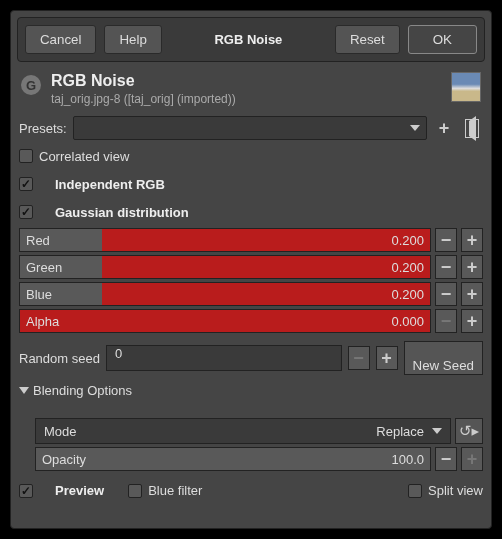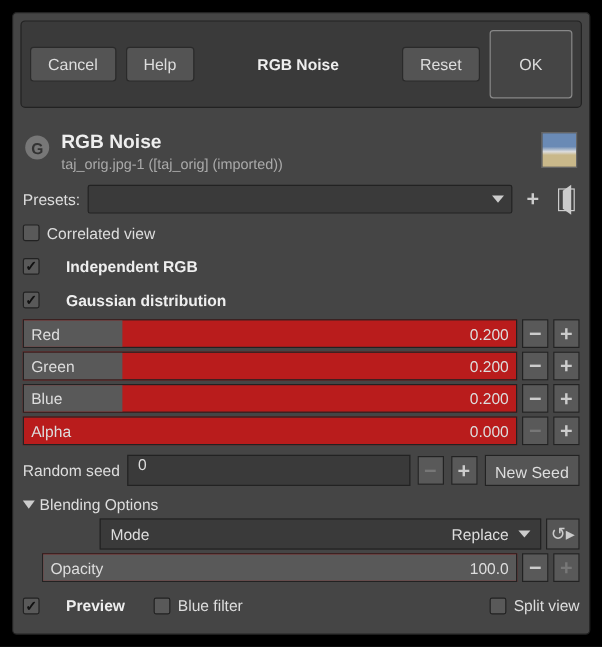--- a/index.html
+++ b/index.html
@@ -1,21 +1,21 @@
 <!DOCTYPE html>
 <html><head>
 <meta charset="utf-8">
 <style>
 * { box-sizing: border-box; margin: 0; padding: 0; }
 body { background: #000; font-family: sans-serif; font-size: 13px; color: #ddd; width: 502px; height: 539px; padding: 10px; }
 .dialog { background: #454545; border: 1px solid #222; border-radius: 4px; padding: 6px; height: 100%; }
-.top-buttons { background: #3a3a3a; border: 1px solid #222; border-radius: 4px; padding: 7px; display: flex; gap: 8px; align-items: center; margin-bottom: 20px; }
+.top-buttons { background: #3a3a3a; border: 1px solid #222; border-radius: 4px; padding: 7px; display: flex; gap: 8px; align-items: center; margin-bottom: 10px; justify-content: flex-end; }
 .btn { background: #545454; border: 1px solid #2a2a2a; border-radius: 3px; padding: 6px 14px; color: #ddd; cursor: pointer; }
 .btn-flat { background: transparent; border: none; padding: 6px 10px; color: #eee; font-weight: bold; }
-.btn-ok { background: #454545; border: 1px solid #888; padding: 20px 24px; }
+.btn-ok { background: #454545; border: 1px solid #888; padding: 6px 24px; }
 .spacer { flex: 1; }
 .header { display: flex; align-items: flex-start; gap: 10px; margin: 0 4px 10px 4px; }
 .gimp-icon { width: 20px; height: 20px; background: #777; border-radius: 50%; display: flex; align-items: center; justify-content: center; color: #333; font-weight: bold; font-size: 13px; margin-top: 3px; }
 .header-text { flex: 1; }
 .title { font-size: 16px; font-weight: bold; color: #eee; }
 .subtitle { font-size: 12px; color: #aaa; margin-top: 2px; }
 .thumb { width: 30px; height: 30px; background: linear-gradient(#6a8ab5 40%, #ddd 55%, #c9b88a 65%); border: 1px solid #666; }
 .row { display: flex; align-items: center; gap: 6px; margin: 4px 2px; min-height: 24px; }
 .preset-combo { flex: 1; background: #3a3a3a; border: 1px solid #222; border-radius: 2px; height: 24px; display: flex; align-items: center; justify-content: flex-end; padding: 0 6px; }
 .chev-down { width: 0; height: 0; border-left: 5px solid transparent; border-right: 5px solid transparent; border-top: 6px solid #ccc; }
@@ -30,25 +30,25 @@
 .check-label.bold { font-weight: bold; color: #eee; padding-left: 16px; }
 .slider-row { display: flex; align-items: center; gap: 4px; margin: 3px 2px; }
 .slider { flex: 1; height: 24px; background: #b91c1c; border: 1px solid #222; position: relative; display: flex; align-items: center; }
 .slider-fill { position: absolute; left: 0; top: 0; bottom: 0; background: #595959; }
 .slider-label { position: relative; padding-left: 6px; color: #ddd; }
 .slider-val { position: absolute; right: 6px; color: #ddd; }
 .spin { width: 22px; height: 24px; background: #595959; border: 1px solid #222; display: flex; align-items: center; justify-content: center; cursor: pointer; color: #ccc; }
 .spin.disabled { color: #777; cursor: default; }
 .seed-row { display: flex; align-items: center; gap: 6px; margin: 8px 2px; }
 .seed-input { flex: 1; background: #3a3a3a; border: 1px solid #222; height: 26px; padding: 0 8px; color: #ddd; }
-.seed-btn { background: #555; border: 1px solid #222; height: 26px; padding: 6px 8px; color: #ddd; cursor: pointer; }
-.section-hdr { display: flex; align-items: center; gap: 4px; margin: 8px 2px 4px 2px; }
+.seed-btn { background: #555; border: 1px solid #222; height: 26px; padding: 16px 8px; color: #ddd; cursor: pointer; }
+.section-hdr { display: flex; align-items: center; gap: 4px; margin: 8px 2px 20px 2px; }
 .tri-down-sm { width: 0; height: 0; border-left: 5px solid transparent; border-right: 5px solid transparent; border-top: 7px solid #ccc; }
 .indent { margin-left: 16px; }
-.mode-row { background: #3a3a3a; border: 1px solid #222; height: 26px; display: flex; align-items: center; padding: 0 8px; flex: 1; margin-left: 48px; }
+.mode-row { background: #3a3a3a; border: 1px solid #222; height: 26px; display: flex; align-items: center; padding: 0 8px; flex: 1; }
 .reset-btn { width: 28px; height: 26px; background: #555; border: 1px solid #222; display: flex; align-items: center; justify-content: center; cursor: pointer; color: #ccc; font-size: 15px; }
 .bottom-row { display: flex; align-items: center; gap: 6px; margin: 12px 2px 2px 2px; }
 </style>
 </head>
 <body>
 
 <div class="dialog">
 
   <div class="top-buttons">
     <button class="btn">Cancel</button>
@@ -57,21 +57,21 @@
     <span class="btn-flat">RGB Noise</span>
     <div class="spacer"></div>
     <button class="btn">Reset</button>
     <button class="btn btn-ok">OK</button>
   </div>
 
   <div class="header">
     <div class="gimp-icon">G</div>
     <div class="header-text">
       <div class="title">RGB Noise</div>
-      <div class="subtitle">taj_orig.jpg-1 ([taj_orig] (imported))</div>
+      <div class="subtitle">taj_orig.jpg-8 ([taj_orig] (imported))</div>
     </div>
     <div class="thumb"></div>
   </div>
 
   <div class="row">
     <span>Presets:</span>
     <div class="preset-combo">
         <div class="chev-down"></div>
       </div>
     <div class="icon-btn">

